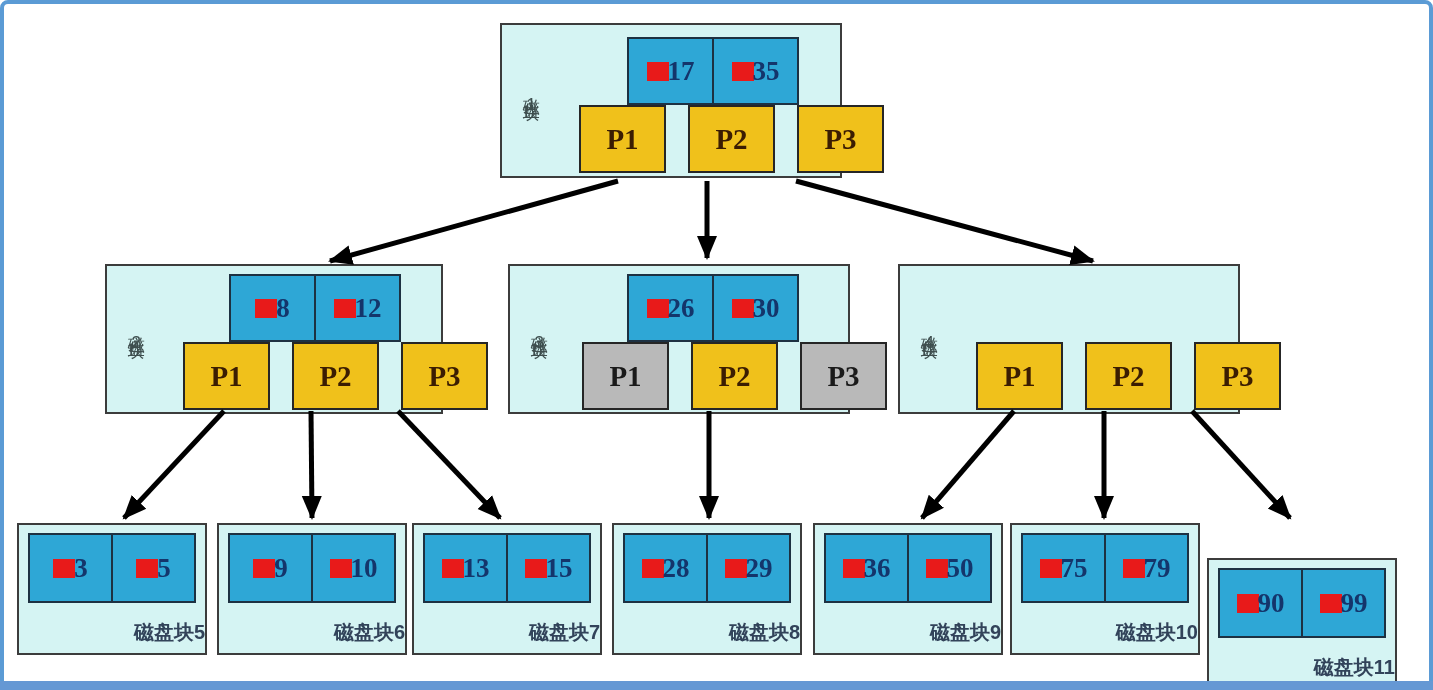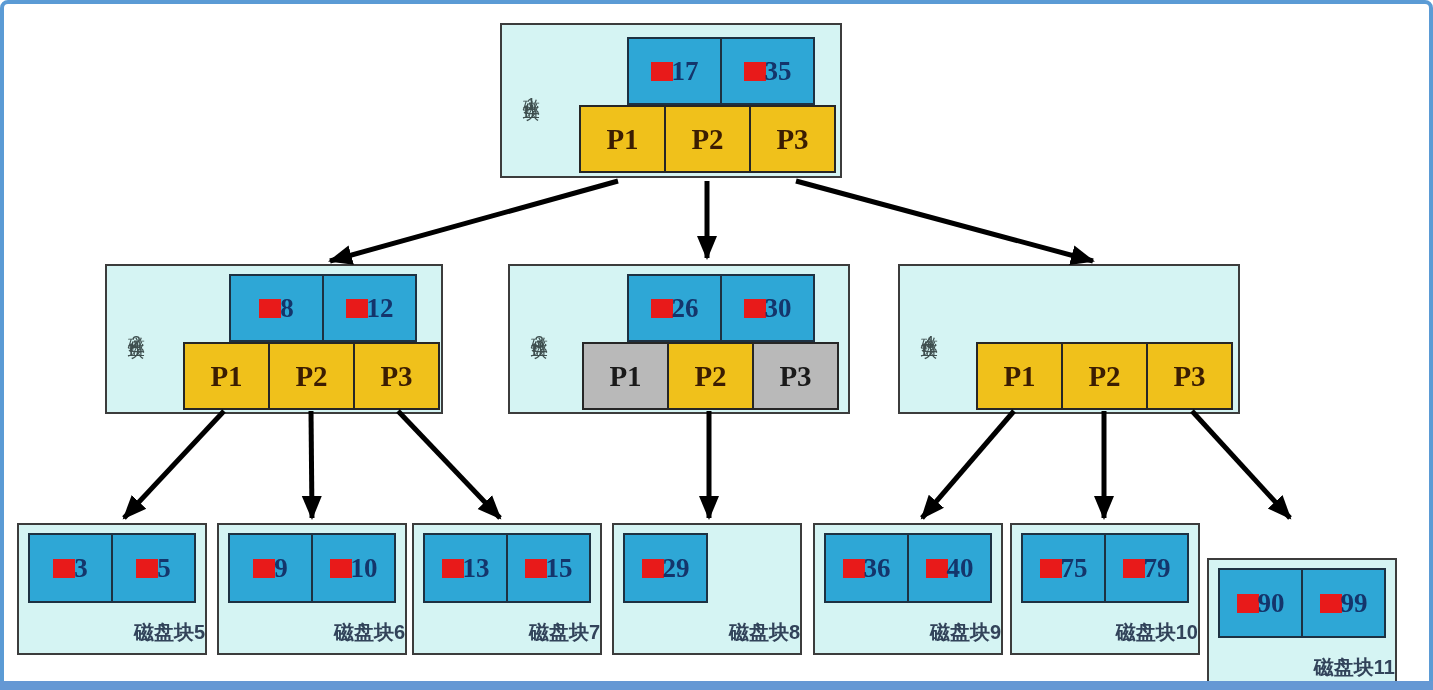--- a/index.html
+++ b/index.html
@@ -20,28 +20,28 @@
   svg.arrows line{stroke:#000;stroke-width:5;}
 
   
   .node{position:absolute;background:#d5f4f3;border:2px solid #3c3c3c;z-index:2;}
 
   .vlabel{position:absolute;left:20px;top:50%;transform:translateY(-50%);
           writing-mode:vertical-rl;text-orientation:upright;
           font-size:17px;letter-spacing:3px;color:#3e4e4e;line-height:1.05;}
 
   .keys-row{position:absolute;display:flex;}
-  .key-cell{width:95px;height:68px;background:#2ea7d6;border:2px solid #1d3142;
+  .key-cell{width:87px;height:68px;background:#2ea7d6;border:2px solid #1d3142;
             display:flex;align-items:center;justify-content:center;gap:3px;}
   .key-cell + .key-cell{margin-left:-2px;}
   .red-sq{width:22px;height:19px;background:#e81a1a;display:inline-block;flex:none;}
   .key-num{font-family:"Liberation Serif",serif;font-weight:bold;font-size:27px;
            color:#14356b;margin-left:-4px;}
 
-  .ptr-row{position:absolute;display:flex;}
+  .ptr-row{position:absolute;display:flex;gap:24px;}
   .ptr-cell{width:87px;height:68px;background:#f0c11b;border:2px solid #262626;
             display:flex;align-items:center;justify-content:center;}
   .ptr-cell + .ptr-cell{margin-left:-2px;text-align:center;}
   .ptr-cell[data-state="inactive"]{background:#b9b9b9;}
   .ptr-label{font-family:"Liberation Serif",serif;font-weight:bold;font-size:29px;
              color:#3b1d02;}
   .ptr-cell[data-state="inactive"] .ptr-label{color:#1a1a1a;}
 
   
   .leaf{position:absolute;width:190px;height:132px;background:#d5f4f3;
@@ -225,35 +225,39 @@
         <span class="key-num">15</span>
       </div>
     </div>
     <div class="leaf-label">磁盘块7</div>
   </div>
 
   <div class="leaf" id="l8">
     <div class="keys-row">
       <div class="key-cell">
         <span class="red-sq"></span>
+        <span class="key-num">28</span>
+      </div>
+      <div class="key-cell">
+        <span class="red-sq"></span>
         <span class="key-num">29</span>
       </div>
     </div>
     <div class="leaf-label">磁盘块8</div>
   </div>
 
   <div class="leaf" id="l9">
     <div class="keys-row">
       <div class="key-cell">
         <span class="red-sq"></span>
         <span class="key-num">36</span>
       </div>
       <div class="key-cell">
         <span class="red-sq"></span>
-        <span class="key-num">40</span>
+        <span class="key-num">50</span>
       </div>
     </div>
     <div class="leaf-label">磁盘块9</div>
   </div>
 
   <div class="leaf" id="l10">
     <div class="keys-row">
       <div class="key-cell">
         <span class="red-sq"></span>
         <span class="key-num">75</span>

